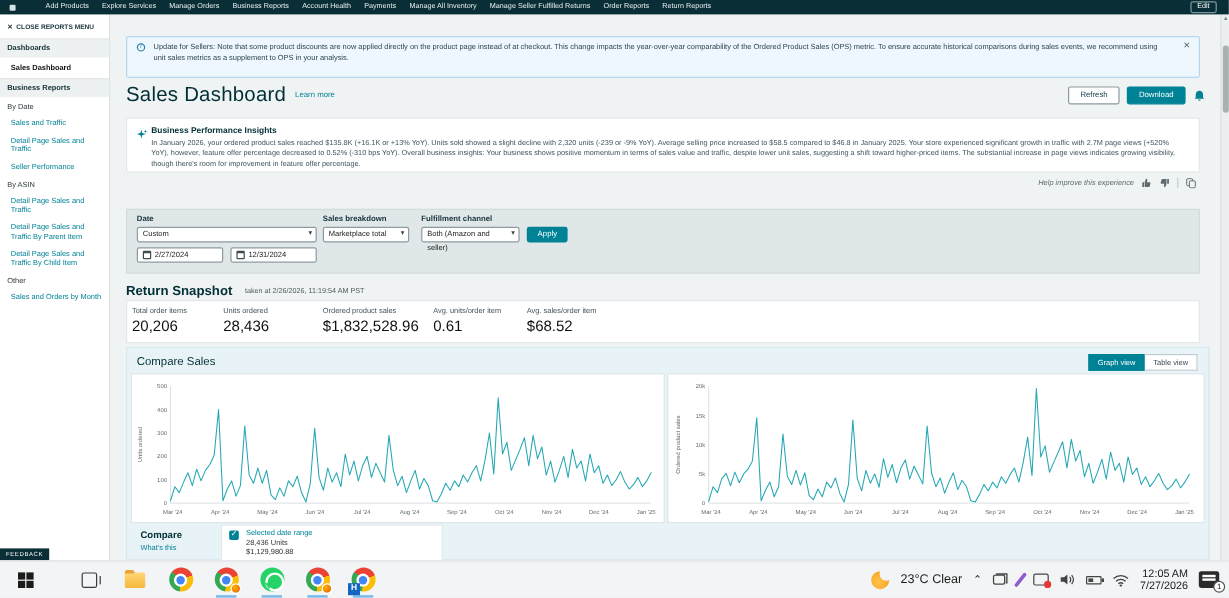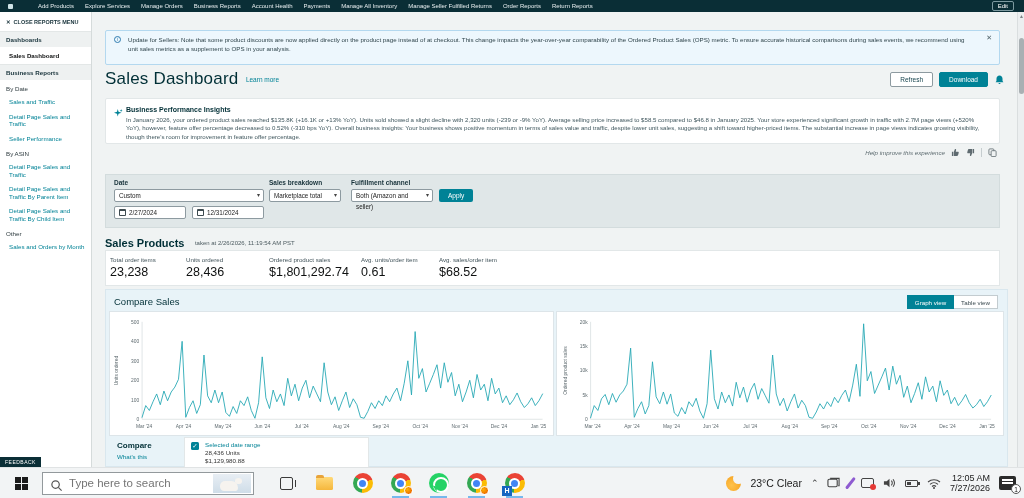--- a/index.html
+++ b/index.html
@@ -245,36 +245,36 @@
         <span>Marketplace total</span><span class="car">▾</span>
       </div>
       <span class="f-label" style="left:245px;top:4px">Fulfillment channel</span>
       <div class="selbox" style="left:245px;top:14px;width:82px">
         <span>Both (Amazon and seller)</span><span class="car">▾</span>
       </div>
       <button class="apply-btn">Apply</button>
     </div>
 
     <div class="snap-head">
-      <span class="snap-title">Sales Products</span>
+      <span class="snap-title">Return Snapshot</span>
       <span class="snap-taken">taken at 2/26/2026, 11:19:54 AM PST</span>
     </div>
 
     <div class="metrics">
       <div class="metric" style="left:4px">
         <div class="m-lbl">Total order items</div>
-        <div class="m-val">23,238</div>
+        <div class="m-val">20,206</div>
       </div>
       <div class="metric" style="left:80px">
         <div class="m-lbl">Units ordered</div>
         <div class="m-val">28,436</div>
       </div>
       <div class="metric" style="left:163px">
         <div class="m-lbl">Ordered product sales</div>
-        <div class="m-val">$1,801,292.74</div>
+        <div class="m-val">$1,832,528.96</div>
       </div>
       <div class="metric" style="left:255px">
         <div class="m-lbl">Avg. units/order item</div>
         <div class="m-val">0.61</div>
       </div>
       <div class="metric" style="left:333px">
         <div class="m-lbl">Avg. sales/order item</div>
         <div class="m-val">$68.52</div>
       </div>
     </div>
@@ -360,30 +360,20 @@
 
 <div id="taskbar">
   <div class="tb-start">
     <span class="win-logo">
         <span></span>
         <span></span>
         <span></span>
         <span></span>
       </span>
   </div>
-  <div class="tb-search">
-    <span class="mag">
-      <svg width="13" height="13" viewBox="0 0 14 14">
-          <circle cx="6" cy="6" r="4" fill="none" stroke="#555" stroke-width="1.3"></circle>
-          <line x1="9" y1="9" x2="12.5" y2="12.5" stroke="#555" stroke-width="1.3"></line>
-        </svg>
-    </span>
-    <input type="text" placeholder="Type here to search" style="">
-    <span class="bear"></span>
-  </div>
   <div class="tb-icons">
     <div class="tb-ic">
         <span class="taskview"></span>
       </div>
     <div class="tb-ic">
         <span class="folder"></span>
       </div>
     <div class="tb-ic">
         <span class="chrome"></span>
       </div>

